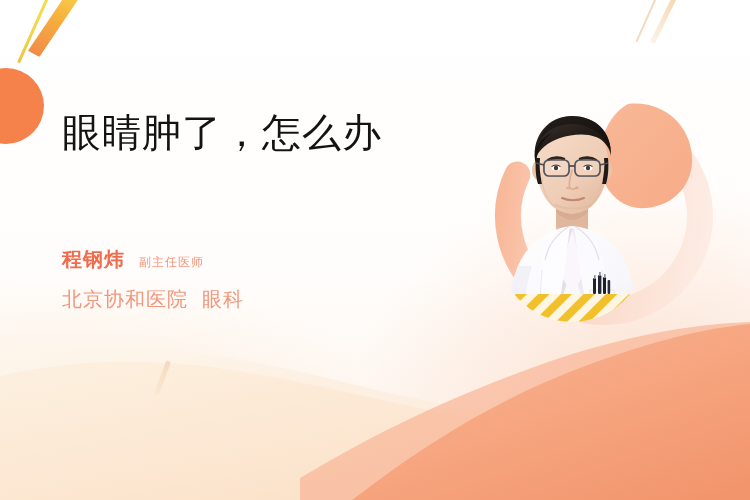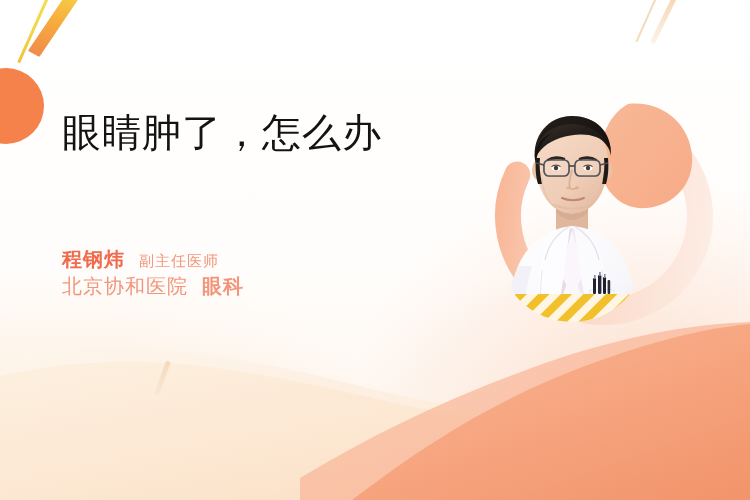--- a/index.html
+++ b/index.html
@@ -140,44 +140,44 @@
     position: absolute;
     left: 62px;
     top: 246px;
     width: 400px;
   }
   .credit-row {
     display: flex;
     align-items: baseline;
     white-space: nowrap;
   }
-  .credit-row + .credit-row { }
+  .credit-row + .credit-row { margin-top: 13px; }
   .doctor-name {
     font-size: 20px;
     font-weight: 700;
     color: #F06A4C;
     letter-spacing: 1px;
     font-family: Liberation Mono, monospace;
   }
   .doctor-title {
-    font-size: 15px;
+    font-size: 12px;
     font-weight: 400;
     color: #F2967C;
     letter-spacing: 1px;
     margin-left: 14px;
   }
   .hospital {
     font-size: 20px;
     font-weight: 400;
     color: #F2957B;
     letter-spacing: 1px;
   }
   .department {
     font-size: 20px;
-    font-weight: 700;
+    font-weight: 400;
     color: #F2957B;
     letter-spacing: 1px;
     margin-left: 14px;
   }
 </style>
 </head>
 <body>
 
 <div id="cover">
 

